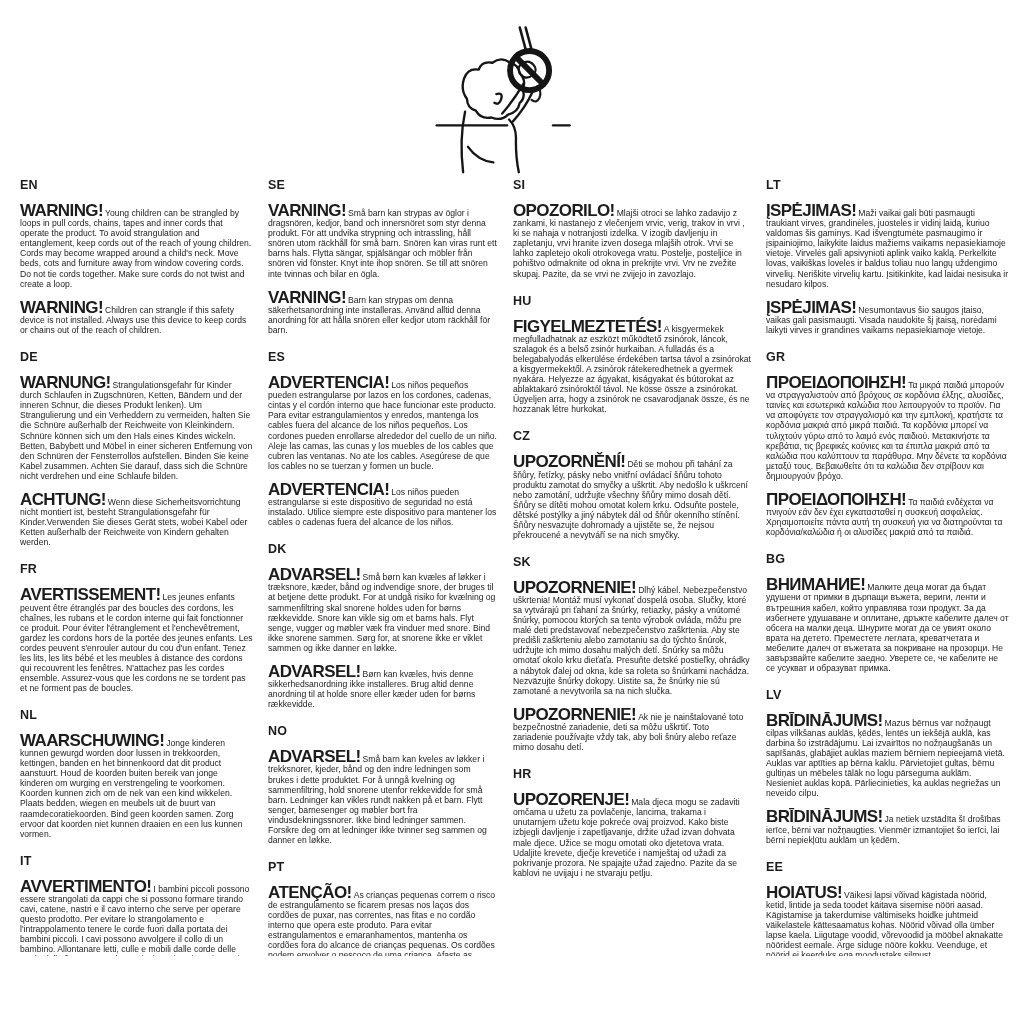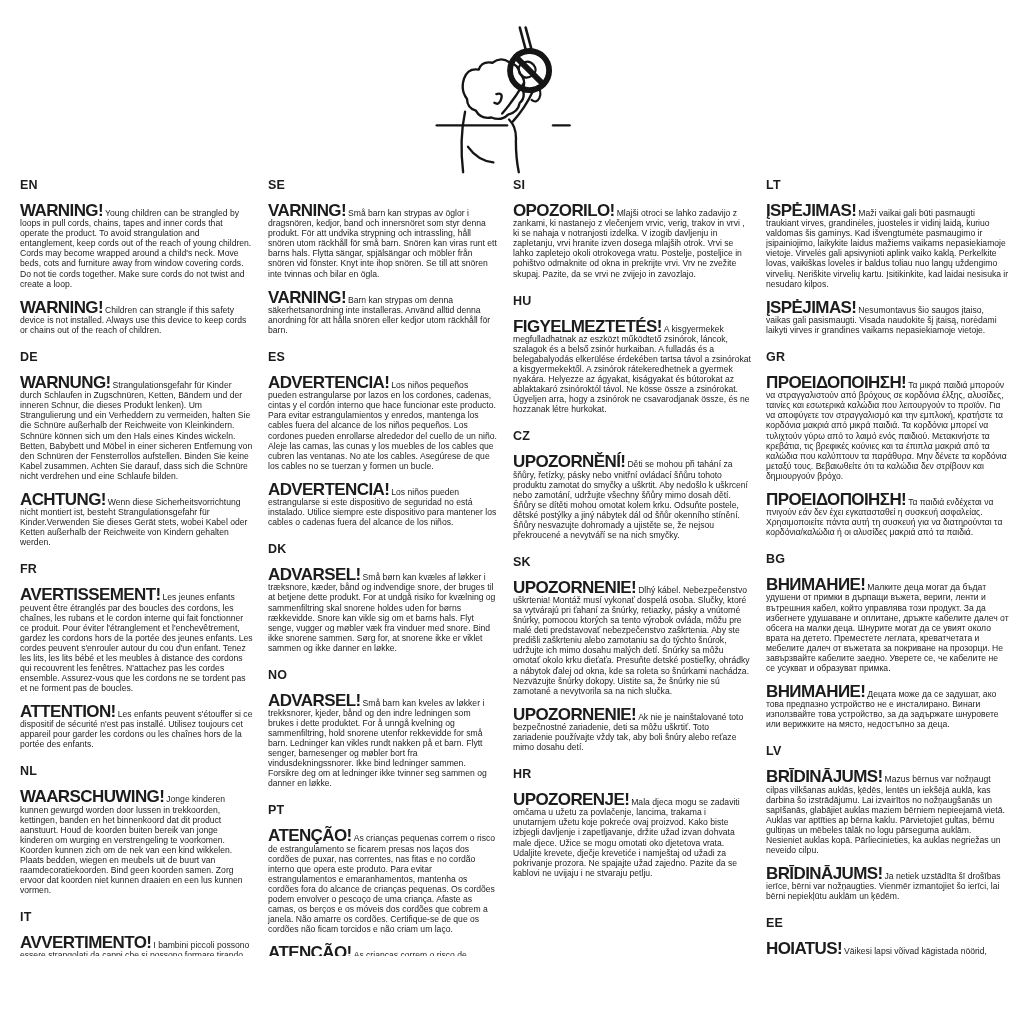--- a/index.html
+++ b/index.html
@@ -64,21 +64,20 @@
           <p class="para"><span class="wtitle">WARNING!</span><span class="wbody">Children can strangle if this safety device is not installed. Always use this device to keep cords or chains out of the reach of children.</span></p>
         </div>
         <div class="section">
           <div class="lang">DE</div>
           <p class="para"><span class="wtitle">WARNUNG!</span><span class="wbody">Strangulationsgefahr für Kinder durch Schlaufen in Zugschnüren, Ketten, Bändern und der inneren Schnur, die dieses Produkt lenken). Um Strangulierung und ein Verheddern zu vermeiden, halten Sie die Schnüre außerhalb der Reichweite von Kleinkindern. Schnüre können sich um den Hals eines Kindes wickeln. Betten, Babybett und Möbel in einer sicheren Entfernung von den Schnüren der Fensterrollos aufstellen. Binden Sie keine Kabel zusammen. Achten Sie darauf, dass sich die Schnüre nicht verdrehen und eine Schlaufe bilden.</span></p>
           <p class="para"><span class="wtitle">ACHTUNG!</span><span class="wbody">Wenn diese Sicherheitsvorrichtung nicht montiert ist, besteht Strangulationsgefahr für Kinder.Verwenden Sie dieses Gerät stets, wobei Kabel oder Ketten außerhalb der Reichweite von Kindern gehalten werden.</span></p>
         </div>
         <div class="section">
           <div class="lang">FR</div>
           <p class="para"><span class="wtitle">AVERTISSEMENT!</span><span class="wbody">Les jeunes enfants peuvent être étranglés par des boucles des cordons, les chaînes, les rubans et le cordon interne qui fait fonctionner ce produit. Pour éviter l'étranglement et l'enchevêtrement, gardez les cordons hors de la portée des jeunes enfants. Les cordes peuvent s'enrouler autour du cou d'un enfant. Tenez les lits, les lits bébé et les meubles à distance des cordons qui recouvrent les fenêtres. N'attachez pas les cordes ensemble. Assurez-vous que les cordons ne se tordent pas et ne forment pas de boucles.</span></p>
-          <p class="para"><span class="wtitle">ATTENTION!</span><span class="wbody">Les enfants peuvent s'étouffer si ce dispositif de sécurité n'est pas installé. Utilisez toujours cet appareil pour garder les cordons ou les chaînes hors de la portée des enfants.</span></p>
         </div>
         <div class="section">
           <div class="lang">NL</div>
           <p class="para"><span class="wtitle">WAARSCHUWING!</span><span class="wbody">Jonge kinderen kunnen gewurgd worden door lussen in trekkoorden, kettingen, banden en het binnenkoord dat dit product aanstuurt. Houd de koorden buiten bereik van jonge kinderen om wurging en verstrengeling te voorkomen. Koorden kunnen zich om de nek van een kind wikkelen. Plaats bedden, wiegen en meubels uit de buurt van raamdecoratiekoorden. Bind geen koorden samen. Zorg ervoor dat koorden niet kunnen draaien en een lus kunnen vormen.</span></p>
         </div>
         <div class="section">
           <div class="lang">IT</div>
           <p class="para"><span class="wtitle">AVVERTIMENTO!</span><span class="wbody">I bambini piccoli possono essere strangolati da cappi che si possono formare tirando cavi, catene, nastri e il cavo interno che serve per operare questo prodotto. Per evitare lo strangolamento e l'intrappolamento tenere le corde fuori dalla portata dei bambini piccoli. I cavi possono avvolgere il collo di un bambino. Allontanare letti, culle e mobili dalle corde delle tende delle finestre. Non legare insieme i cavi. Assicurarsi che i cavi non si attorciglino formando cappi.</span></p>
         </div>
       </div>
@@ -89,20 +88,21 @@
           <p class="para"><span class="wtitle">VARNING!</span><span class="wbody">Barn kan strypas om denna säkerhetsanordning inte installeras. Använd alltid denna anordning för att hålla snören eller kedjor utom räckhåll för barn.</span></p>
         </div>
         <div class="section">
           <div class="lang">ES</div>
           <p class="para"><span class="wtitle">ADVERTENCIA!</span><span class="wbody">Los niños pequeños pueden estrangularse por lazos en los cordones, cadenas, cintas y el cordón interno que hace funcionar este producto. Para evitar estrangulamientos y enredos, mantenga los cables fuera del alcance de los niños pequeños. Los cordones pueden enrollarse alrededor del cuello de un niño. Aleje las camas, las cunas y los muebles de los cables que cubren las ventanas. No ate los cables. Asegúrese de que los cables no se tuerzan y formen un bucle.</span></p>
           <p class="para"><span class="wtitle">ADVERTENCIA!</span><span class="wbody">Los niños pueden estrangularse si este dispositivo de seguridad no está instalado. Utilice siempre este dispositivo para mantener los cables o cadenas fuera del alcance de los niños.</span></p>
         </div>
         <div class="section">
           <div class="lang">DK</div>
           <p class="para"><span class="wtitle">ADVARSEL!</span><span class="wbody">Små børn kan kvæles af løkker i træksnore, kæder, bånd og indvendige snore, der bruges til at betjene dette produkt. For at undgå risiko for kvælning og sammenfiltring skal snorene holdes uden for børns rækkevidde. Snore kan vikle sig om et barns hals. Flyt senge, vugger og møbler væk fra vinduer med snore. Bind ikke snorene sammen. Sørg for, at snorene ikke er viklet sammen og ikke danner en løkke.</span></p>
+          <p class="para"><span class="wtitle">ADVARSEL!</span><span class="wbody">Børn kan kvæles, hvis denne sikkerhedsanordning ikke installeres. Brug altid denne anordning til at holde snore eller kæder uden for børns rækkevidde.</span></p>
         </div>
         <div class="section">
           <div class="lang">NO</div>
           <p class="para"><span class="wtitle">ADVARSEL!</span><span class="wbody">Små barn kan kveles av løkker i trekksnorer, kjeder, bånd og den indre ledningen som brukes i dette produktet. For å unngå kvelning og sammenfiltring, hold snorene utenfor rekkevidde for små barn. Ledninger kan vikles rundt nakken på et barn. Flytt senger, barnesenger og møbler bort fra vindusdekningssnorer. Ikke bind ledninger sammen. Forsikre deg om at ledninger ikke tvinner seg sammen og danner en løkke.</span></p>
         </div>
         <div class="section">
           <div class="lang">PT</div>
           <p class="para"><span class="wtitle">ATENÇÃO!</span><span class="wbody">As crianças pequenas correm o risco de estrangulamento se ficarem presas nos laços dos cordões de puxar, nas correntes, nas fitas e no cordão interno que opera este produto. Para evitar estrangulamentos e emaranhamentos, mantenha os cordões fora do alcance de crianças pequenas. Os cordões podem envolver o pescoço de uma criança. Afaste as camas, os berços e os móveis dos cordões que cobrem a janela. Não amarre os cordões. Certifique-se de que os cordões não ficam torcidos e não criam um laço.</span></p>
           <p class="para"><span class="wtitle">ATENÇÃO!</span><span class="wbody">As crianças correm o risco de estrangulamento se este dispositivo de segurança não estiver instalado. Utilize sempre este dispositivo para manter os cordões ou correntes fora do alcance das crianças.</span></p>
         </div>
@@ -137,21 +137,20 @@
           <p class="para"><span class="wtitle">ĮSPĖJIMAS!</span><span class="wbody">Nesumontavus šio saugos įtaiso, vaikas gali pasismaugti. Visada naudokite šį įtaisą, norėdami laikyti virves ir grandines vaikams nepasiekiamoje vietoje.</span></p>
         </div>
         <div class="section">
           <div class="lang">GR</div>
           <p class="para"><span class="wtitle">ΠΡΟΕΙΔΟΠΟΙΗΣΗ!</span><span class="wbody">Τα μικρά παιδιά μπορούν να στραγγαλιστούν από βρόχους σε κορδόνια έλξης, αλυσίδες, ταινίες και εσωτερικά καλώδια που λειτουργούν το προϊόν. Για να αποφύγετε τον στραγγαλισμό και την εμπλοκή, κρατήστε τα κορδόνια μακριά από μικρά παιδιά. Τα κορδόνια μπορεί να τυλιχτούν γύρω από το λαιμό ενός παιδιού. Μετακινήστε τα κρεβάτια, τις βρεφικές κούνιες και τα έπιπλα μακριά από τα καλώδια που καλύπτουν τα παράθυρα. Μην δένετε τα κορδόνια μεταξύ τους. Βεβαιωθείτε ότι τα καλώδια δεν στρίβουν και δημιουργούν βρόχο.</span></p>
           <p class="para"><span class="wtitle">ΠΡΟΕΙΔΟΠΟΙΗΣΗ!</span><span class="wbody">Τα παιδιά ενδέχεται να πνιγούν εάν δεν έχει εγκατασταθεί η συσκευή ασφαλείας. Χρησιμοποιείτε πάντα αυτή τη συσκευή για να διατηρούνται τα κορδόνια/καλώδια ή οι αλυσίδες μακριά από τα παιδιά.</span></p>
         </div>
         <div class="section">
           <div class="lang">BG</div>
           <p class="para"><span class="wtitle">ВНИМАНИЕ!</span><span class="wbody">Малките деца могат да бъдат удушени от примки в дърпащи въжета, вериги, ленти и вътрешния кабел, който управлява този продукт. За да избегнете удушаване и оплитане, дръжте кабелите далеч от обсега на малки деца. Шнурите могат да се увият около врата на детето. Преместете леглата, креватчетата и мебелите далеч от въжетата за покриване на прозорци. Не завързвайте кабелите заедно. Уверете се, че кабелите не се усукват и образуват примка.</span></p>
-          <p class="para"><span class="wtitle">ВНИМАНИЕ!</span><span class="wbody">Децата може да се задушат, ако това предпазно устройство не е инсталирано. Винаги използвайте това устройство, за да задържате шнуровете или верижките на място, недостъпно за деца.</span></p>
         </div>
         <div class="section">
           <div class="lang">LV</div>
           <p class="para"><span class="wtitle">BRĪDINĀJUMS!</span><span class="wbody">Mazus bērnus var nožņaugt cilpas vilkšanas auklās, ķēdēs, lentēs un iekšējā auklā, kas darbina šo izstrādājumu. Lai izvairītos no nožņaugšanās un sapīšanās, glabājiet auklas maziem bērniem nepieejamā vietā. Auklas var aptīties ap bērna kaklu. Pārvietojiet gultas, bērnu gultiņas un mēbeles tālāk no logu pārseguma auklām. Nesieniet auklas kopā. Pārliecinieties, ka auklas negriežas un neveido cilpu.</span></p>
           <p class="para"><span class="wtitle">BRĪDINĀJUMS!</span><span class="wbody">Ja netiek uzstādīta šī drošības ierīce, bērni var nožņaugties. Vienmēr izmantojiet šo ierīci, lai bērni nepiekļūtu auklām un ķēdēm.</span></p>
         </div>
         <div class="section">
           <div class="lang">EE</div>
           <p class="para"><span class="wtitle">HOIATUS!</span><span class="wbody">Väikesi lapsi võivad kägistada nöörid, ketid, lintide ja seda toodet käitava sisemise nööri aasad. Kägistamise ja takerdumise vältimiseks hoidke juhtmeid väikelastele kättesaamatus kohas. Nöörid võivad olla ümber lapse kaela. Liigutage voodid, võrevoodid ja mööbel aknakatte nööridest eemale. Ärge siduge nööre kokku. Veenduge, et nöörid ei keerduks ega moodustaks silmust.</span></p>
           <p class="para"><span class="wtitle">HOIATUS!</span><span class="wbody">Lapsed võivad lämbuda, kui seda turvaseadist pole paigaldatud. Kasutage seadet alati selleks, et hoida nöörid või ketid lastele kättesaamatus kohas.</span></p>

